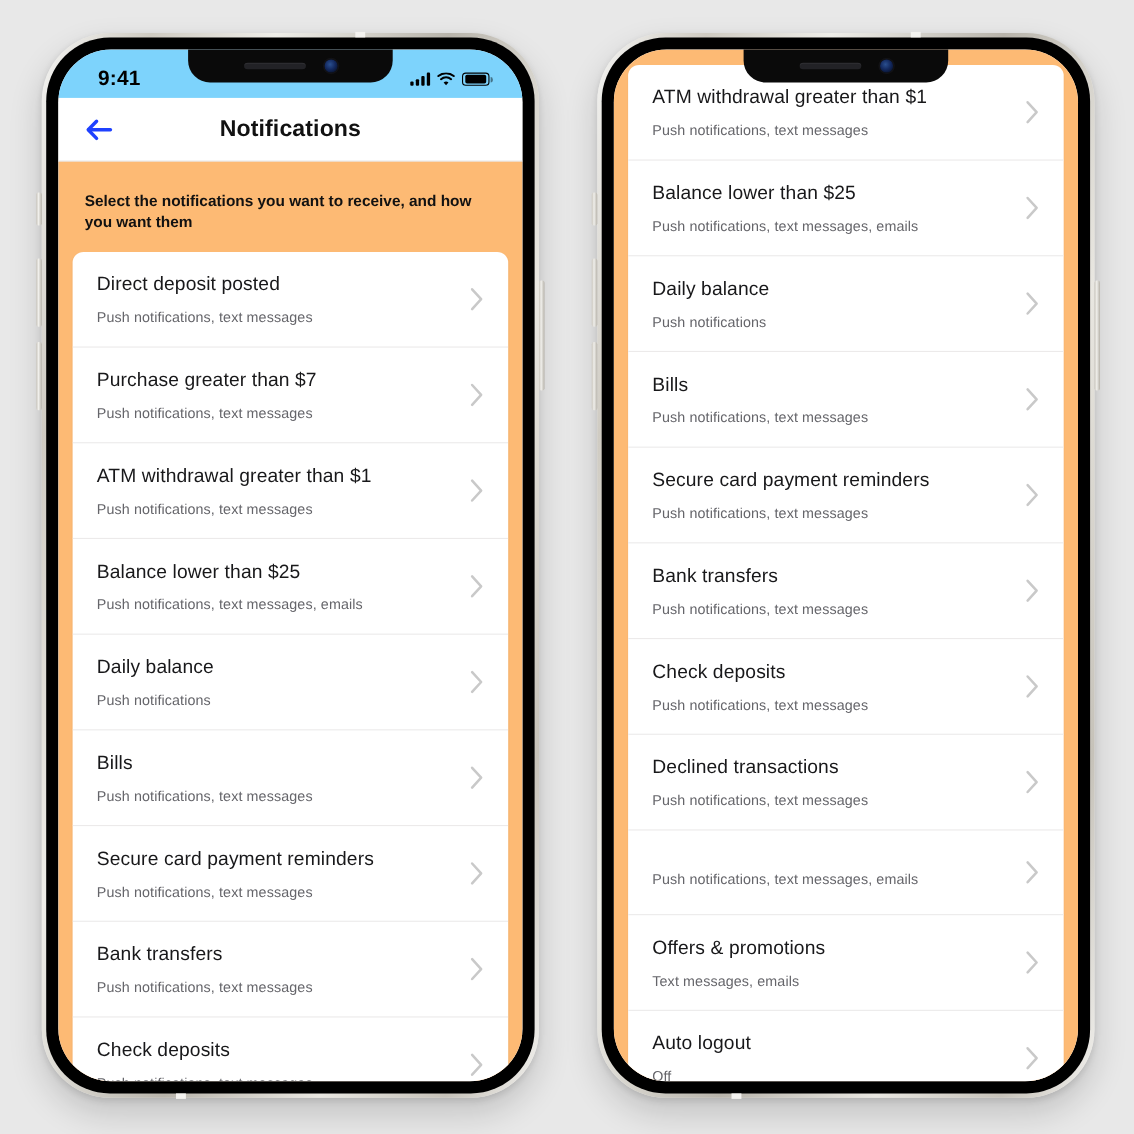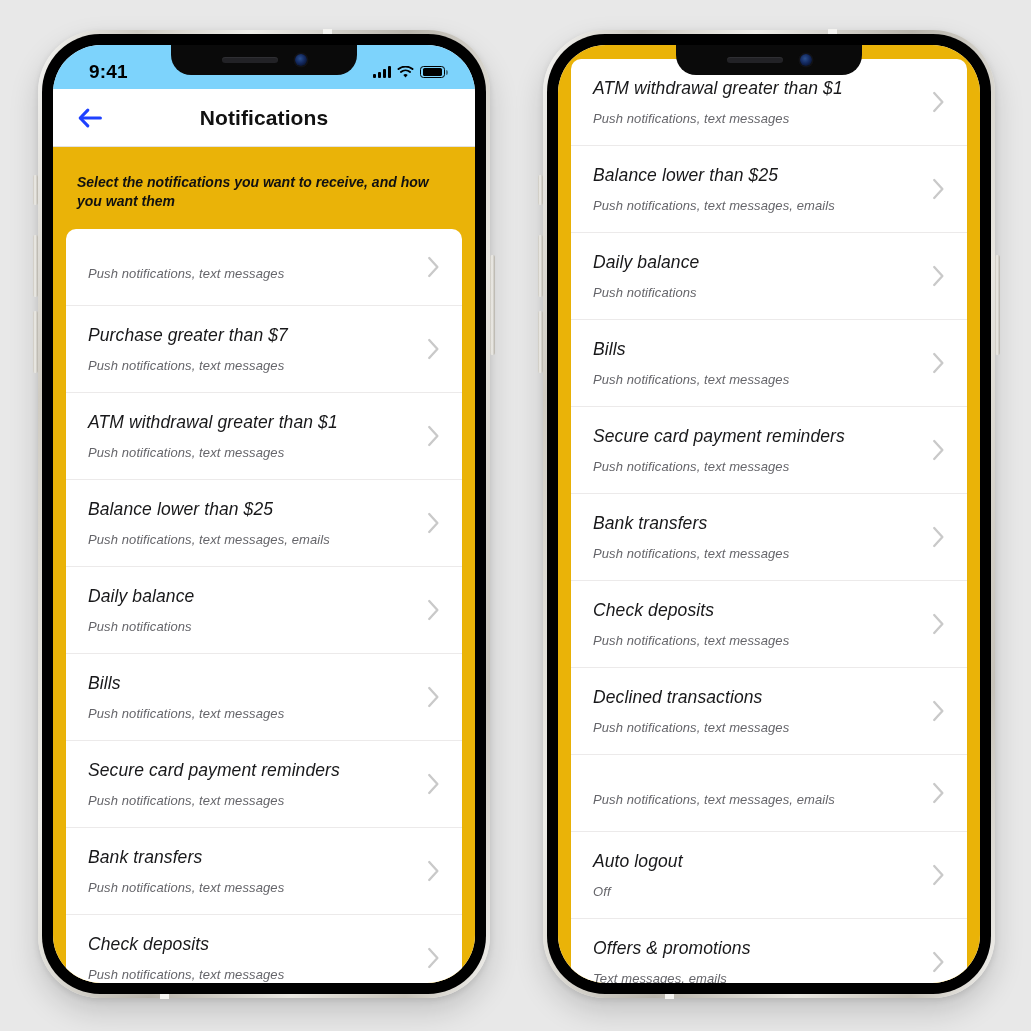--- a/index.html
+++ b/index.html
@@ -137,25 +137,24 @@
   .nav-title {
     position:absolute; left:0; right:0;
     text-align:center;
     font-size:21px; font-weight:bold; color:#111;
     letter-spacing:.1px;
     pointer-events:none;
   }
 
   
   .content {
-    background:#eab308;
+    background:#fdba74;
     height:calc(100% - 102px);
     overflow:hidden;
     position:relative;
-    font-style:italic;
   }
   .content.scrolled { height:100%; }
 
   .intro {
     padding:26px 24px 18px 24px;
     font-size:14px; font-weight:bold; color:#111;
     line-height:1.36;
     letter-spacing:0px;
   }
 
@@ -242,20 +241,21 @@
           </svg>
         </div>
         <div class="nav-title">Notifications</div>
       </div>
 
       <div class="content">
         <div class="intro">Select the notifications you want to receive, and how you want them</div>
         <div class="card" id="list-left">
             <div class="row">
               <div class="row-texts">
+                <div class="row-title">Direct deposit posted</div>
                 <div class="row-sub">Push notifications, text messages</div>
               </div>
               <div class="chev">
                 <svg width="13" height="22" viewBox="0 0 13 22">
                   <path d="M2.2 2 L10.4 11 L2.2 20" stroke="currentColor" stroke-width="2.3" fill="none" stroke-linecap="round" stroke-linejoin="round"></path>
                 </svg>
               </div>
             </div>
             <div class="row">
               <div class="row-texts">
@@ -465,33 +465,33 @@
                 <div class="row-sub">Push notifications, text messages, emails</div>
               </div>
               <div class="chev">
                 <svg width="13" height="22" viewBox="0 0 13 22">
                   <path d="M2.2 2 L10.4 11 L2.2 20" stroke="currentColor" stroke-width="2.3" fill="none" stroke-linecap="round" stroke-linejoin="round"></path>
                 </svg>
               </div>
             </div>
             <div class="row">
               <div class="row-texts">
+                <div class="row-title">Offers &amp; promotions</div>
+                <div class="row-sub">Text messages, emails</div>
+              </div>
+              <div class="chev">
+                <svg width="13" height="22" viewBox="0 0 13 22">
+                  <path d="M2.2 2 L10.4 11 L2.2 20" stroke="currentColor" stroke-width="2.3" fill="none" stroke-linecap="round" stroke-linejoin="round"></path>
+                </svg>
+              </div>
+            </div>
+            <div class="row">
+              <div class="row-texts">
                 <div class="row-title">Auto logout</div>
                 <div class="row-sub">Off</div>
-              </div>
-              <div class="chev">
-                <svg width="13" height="22" viewBox="0 0 13 22">
-                  <path d="M2.2 2 L10.4 11 L2.2 20" stroke="currentColor" stroke-width="2.3" fill="none" stroke-linecap="round" stroke-linejoin="round"></path>
-                </svg>
-              </div>
-            </div>
-            <div class="row">
-              <div class="row-texts">
-                <div class="row-title">Offers &amp; promotions</div>
-                <div class="row-sub">Text messages, emails</div>
               </div>
               <div class="chev">
                 <svg width="13" height="22" viewBox="0 0 13 22">
                   <path d="M2.2 2 L10.4 11 L2.2 20" stroke="currentColor" stroke-width="2.3" fill="none" stroke-linecap="round" stroke-linejoin="round"></path>
                 </svg>
               </div>
             </div>
           </div>
         <div class="scroll-pad-bottom"></div>
       </div>

